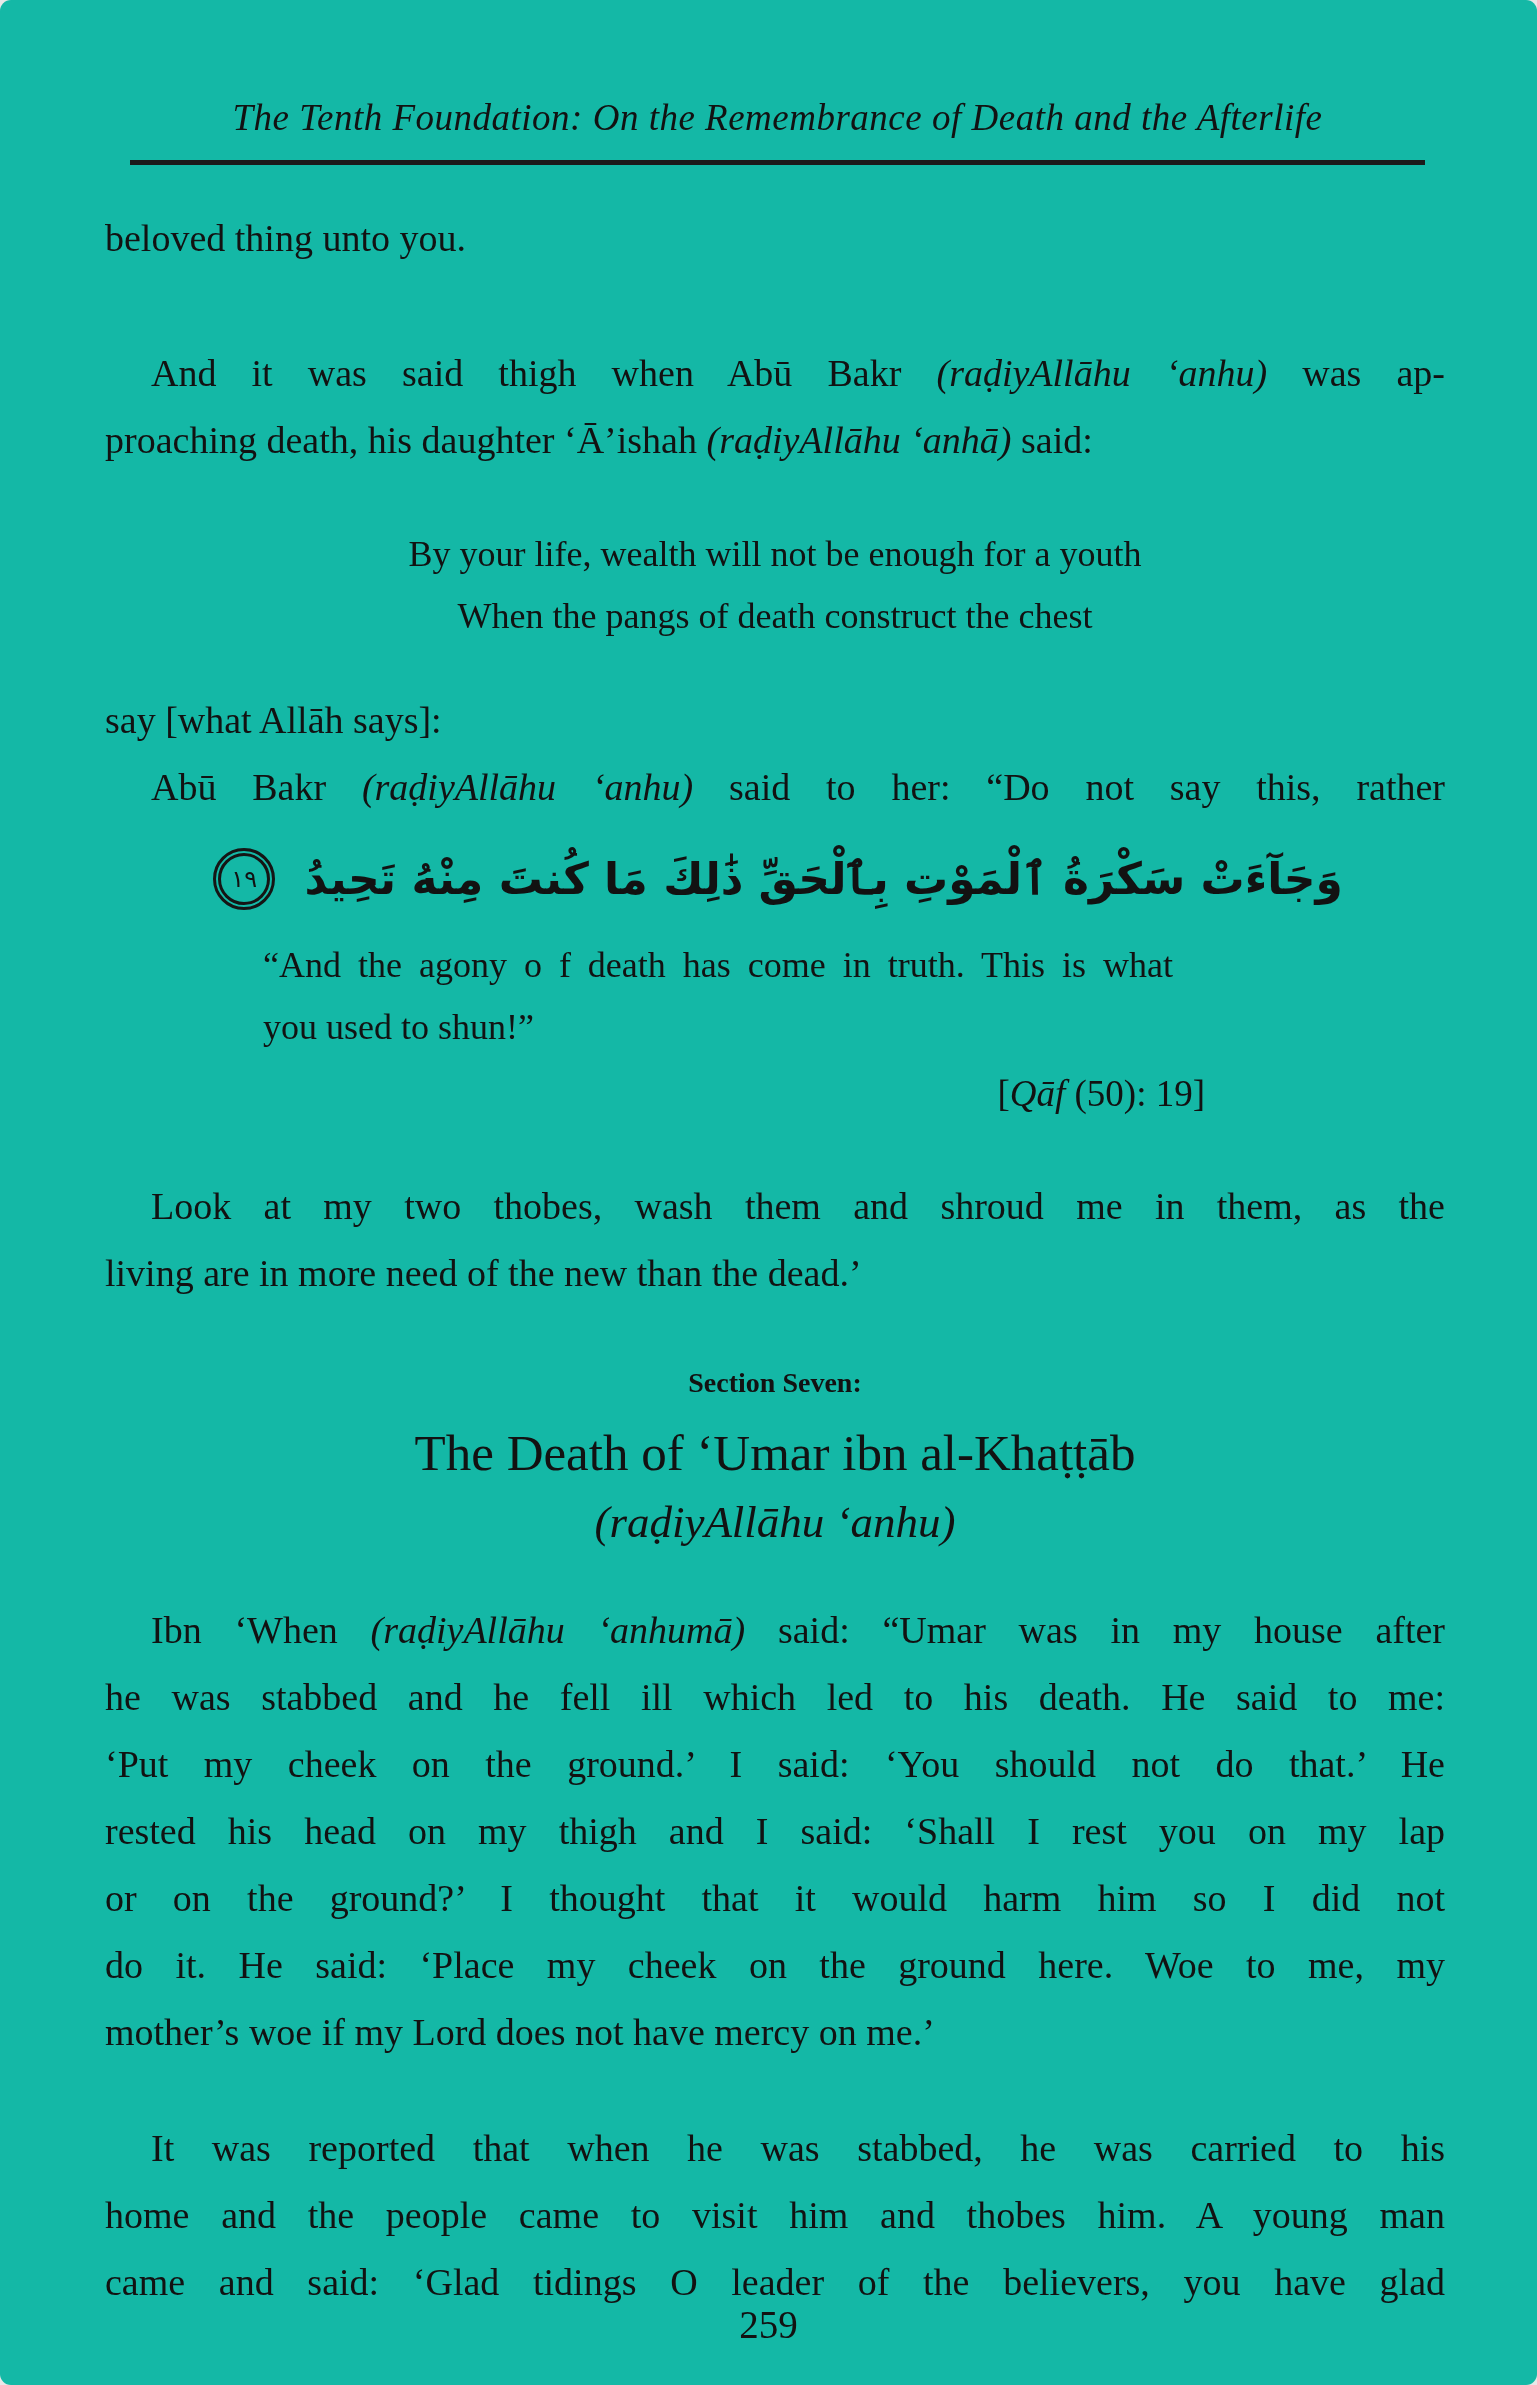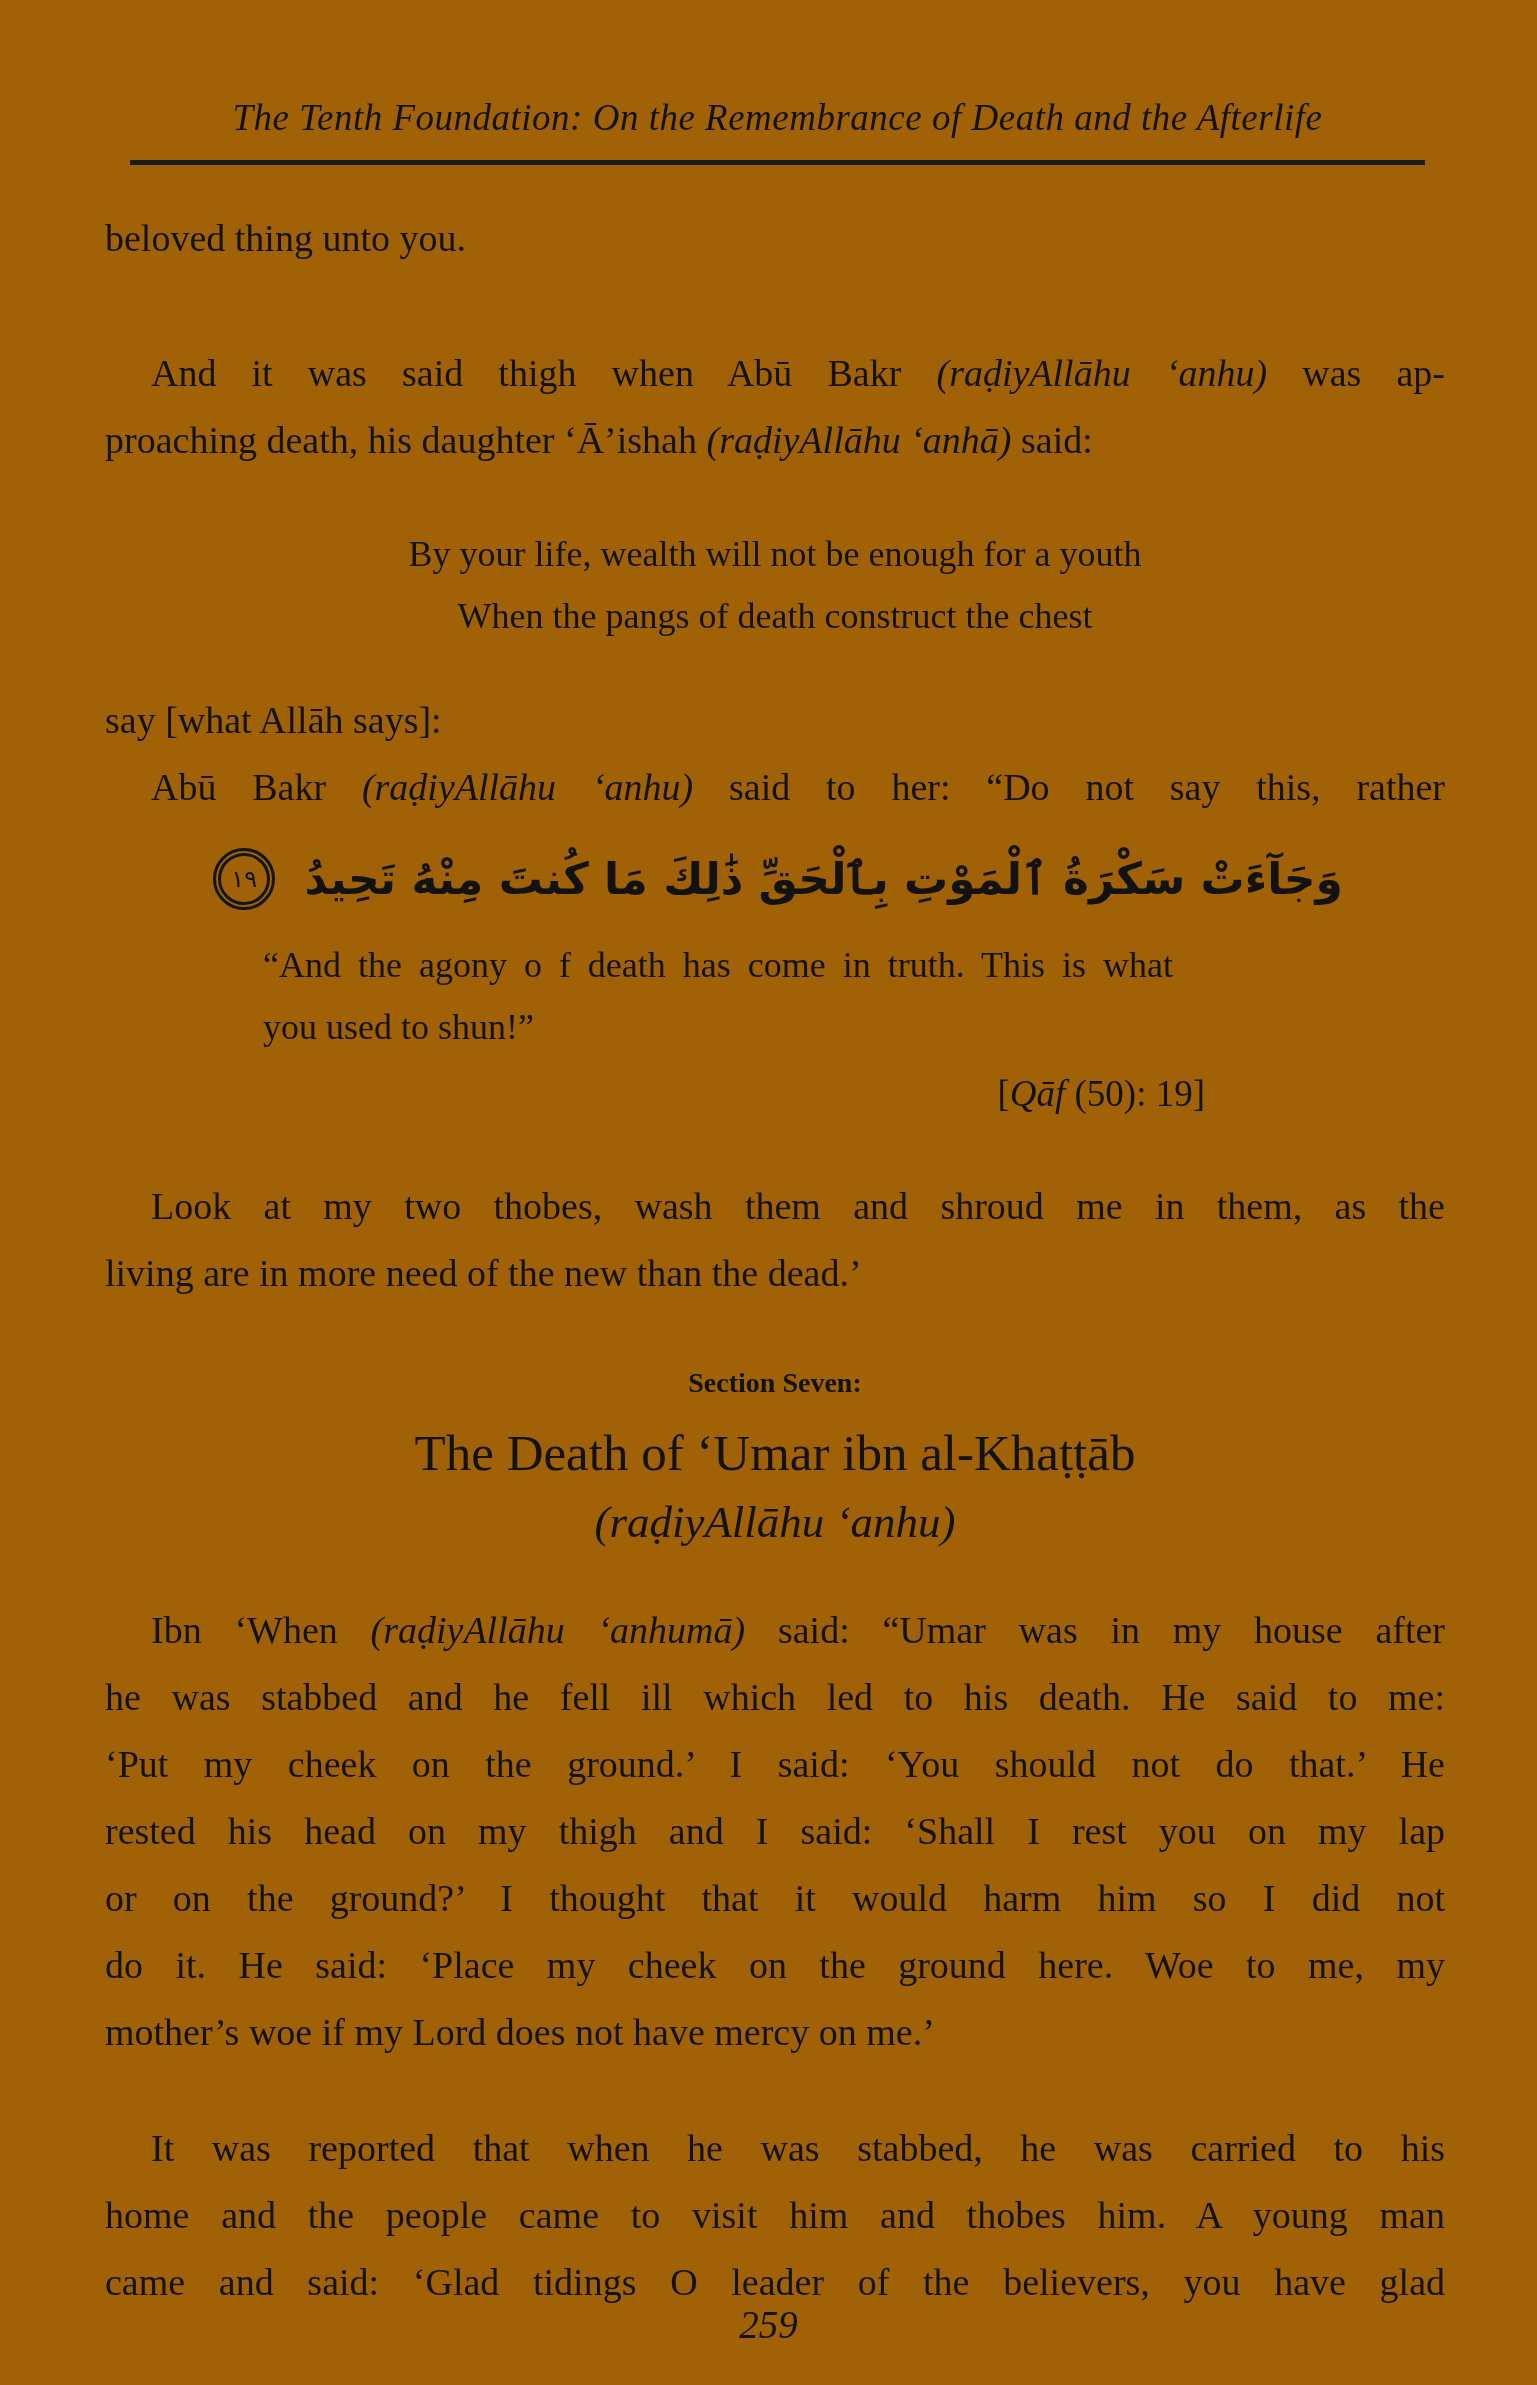--- a/index.html
+++ b/index.html
@@ -1,24 +1,25 @@
 <!DOCTYPE html>
 <html><head>
 <meta charset="utf-8">
 <style>
   html,body { margin:0; padding:0; }
   body { background:#e8e8e8; }
   .page {
     position:relative;
     width:1537px; height:2385px;
     margin:0 auto;
-    background:#a16207;
+    background:#14b8a6;
     color:#121212;
     font-family:"Liberation Serif", serif;
     overflow:hidden;
+    border-radius:11px;
   }
   .running-header {
     position:absolute; top:96px; left:130px; width:1295px;
     text-align:center;
     font-style:italic;
     font-size:37px;
     letter-spacing:0.5px;
     white-space:nowrap;
   }
   .header-rule {
@@ -63,21 +64,21 @@
   .citation { margin-top:2px; text-align:right; padding-right:240px; font-size:37px; }
   .para-4 { margin-top:46px; }
   .section-heading { margin-top:48px; text-align:center; }
   .section-label { font-size:28px; line-height:56px;font-weight:bold; }
   .section-title { font-size:51px; line-height:72px; margin-top:6px; }
   .section-honorific { font-style:italic; font-size:45px; line-height:66px; }
   .para-5 { margin-top:42px; }
   .para-6 { margin-top:49px; }
   .page-number {
     position:absolute; top:2302px; left:0; width:100%;
-    text-align:center; font-size:39px;font-style:italic;
+    text-align:center; font-size:39px;
   }
 </style>
 </head>
 <body>
 
 <div class="page">
 
   <div class="running-header">The Tenth Foundation: On the Remembrance of Death and the Afterlife</div>
   <div class="header-rule"></div>
 

